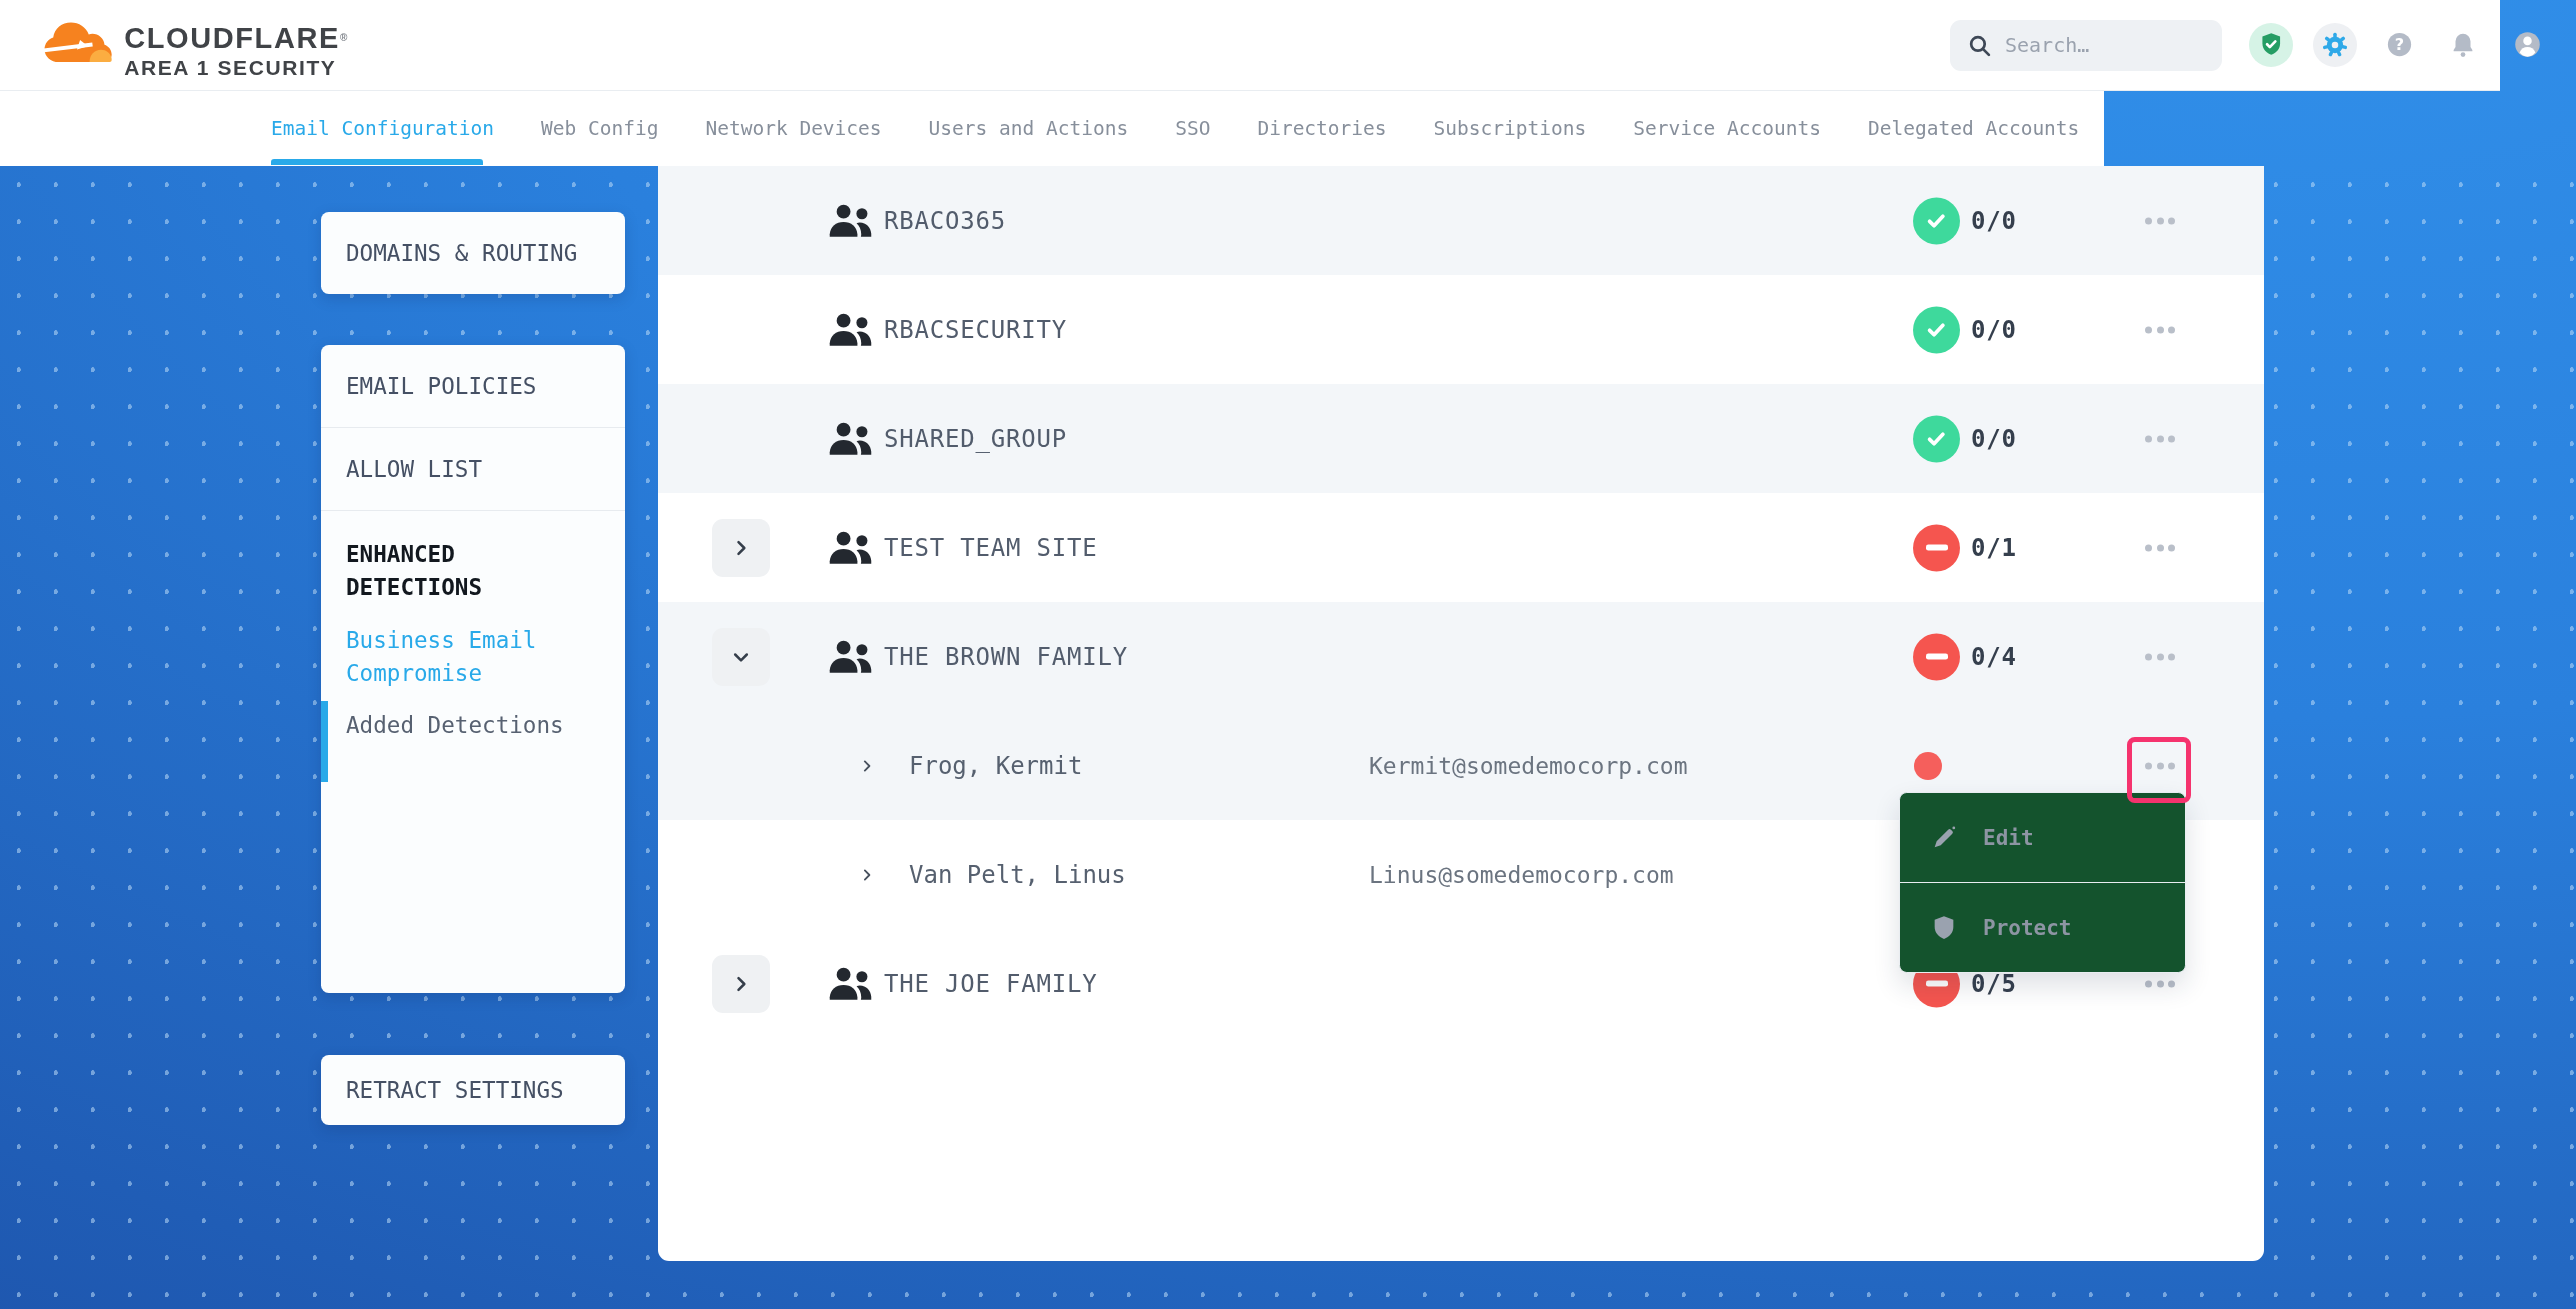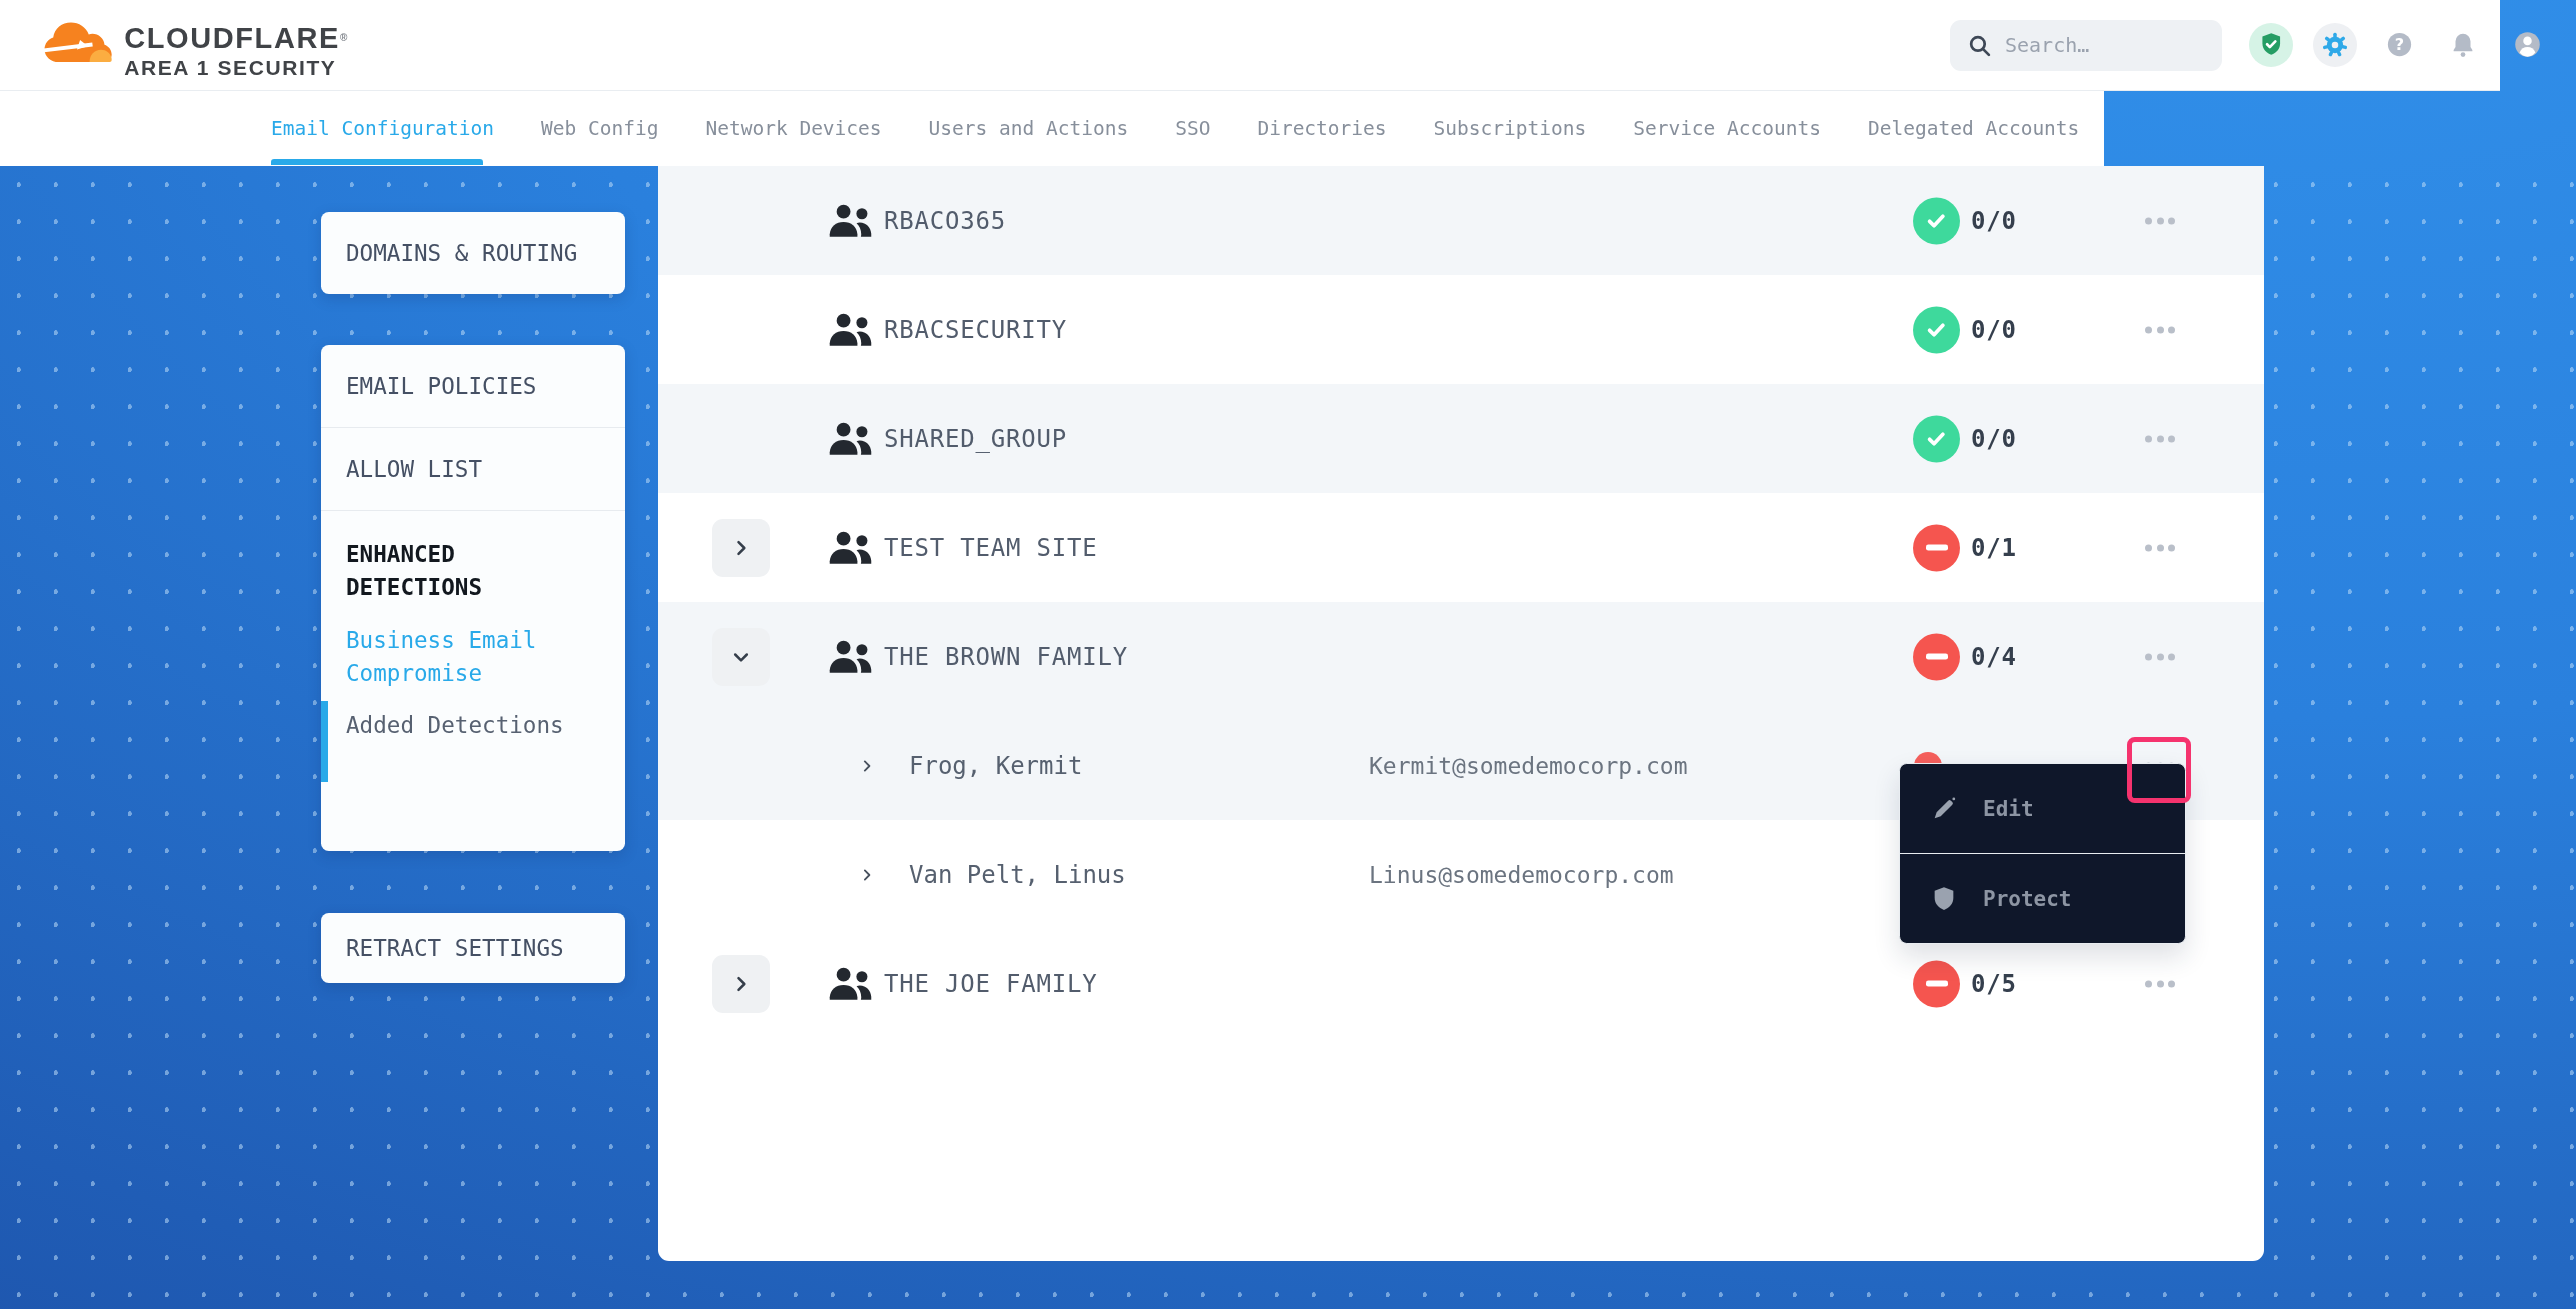--- a/index.html
+++ b/index.html
@@ -35,21 +35,21 @@
   
   #tabbar{position:absolute;left:0;top:91px;width:2104px;height:75px;background:#fff;z-index:2;}
   #tabs{position:absolute;left:271px;top:0;height:75px;display:flex;align-items:center;gap:47px;}
   .tab{font-size:19.5px;color:#878f9b;cursor:pointer;white-space:nowrap;}
   .tab.active{color:#29a9e9;}
   #tab-underline{position:absolute;left:271px;top:68px;width:212px;height:6.2px;background:#29a9e9;border-radius:3.1px 3.1px 0 0;}
   
   #sidebar{position:absolute;left:321px;top:212px;width:304px;z-index:1;}
   .side-card{background:#fbfdfe;border-radius:7.8px;box-shadow:0 4.7px 14px rgba(15,40,90,.18);position:relative;overflow:hidden;}
   #side-card-0{height:82px;margin-bottom:51px;}
-  #side-card-1{height:506px;margin-bottom:62px;}
+  #side-card-1{height:648px;margin-bottom:62px;}
   #side-card-2{height:70px;}
   .side-single{height:100%;display:flex;align-items:center;padding-left:25px;font-size:22.6px;color:#455064;cursor:pointer;}
   .side-item{box-sizing:border-box;padding-left:25px;padding-right:22px;font-size:22.6px;color:#455064;line-height:33px;cursor:pointer;position:relative;}
   .si-row{height:83px;display:flex;align-items:center;border-bottom:0.8px solid #e7ebef;}
   .si-row:first-child{border-top:none;}
   .si-section{height:105px;padding-top:26.5px;font-weight:bold;color:#12181f;cursor:default;}
   .si-active{height:87px;padding-top:7.8px;color:#28a9e9;}
   .si-sub{height:64px;padding-top:6.2px;color:#576171;}
   #active-bar{position:absolute;left:0;top:356px;width:7px;height:81px;background:#28a9e9;}
   
@@ -67,21 +67,21 @@
   .status-ok{background:#3ed99c;}
   .status-blocked{background:#f5554f;}
   .minus-bar{width:22px;height:5.4px;background:#fff;border-radius:2.3px;}
   .count{left:1313px;font-size:24px;font-weight:600;color:#353f4d;letter-spacing:0.8px;}
   .member-dot{left:1256px;width:28px;height:28px;border-radius:50%;background:#f55f5c;}
   .ellipsis{left:1477px;width:50px;display:flex;justify-content:center;gap:4.7px;cursor:pointer;}
   .ellipsis i{width:7px;height:7px;border-radius:50%;background:#b9bfc9;}
   .ellipsis-btn{left:1483px;width:40px;height:40px;border-radius:50%;background:#edeff1;display:flex;align-items:center;justify-content:center;gap:3.9px;cursor:pointer;}
   .ellipsis-btn i{width:7.8px;height:7.8px;border-radius:50%;background:#17a7ec;}
   
-  #context-menu{position:absolute;left:1241px;top:597px;width:287px;height:181px;background:#0f172a;border:0.8px solid #e9edf1;border-radius:7.8px;box-shadow:0 12.5px 26.5px rgba(25,40,70,.14);z-index:5;box-sizing:border-box;}
+  #context-menu{position:absolute;left:1241px;top:626px;width:287px;height:181px;background:#14532d;border:0.8px solid #e9edf1;border-radius:7.8px;box-shadow:0 12.5px 26.5px rgba(25,40,70,.14);z-index:5;box-sizing:border-box;}
   .menu-item{height:89px;display:flex;align-items:center;cursor:pointer;}
   .menu-item + .menu-item{border-top:0.8px solid #e9edf1;}
   .menu-item svg{width:28px;height:28px;margin-left:30px;flex:none;}
   .menu-label{margin-left:25px;font-size:21px;font-weight:bold;color:#8d95a3;}
   
   #highlight-box{position:absolute;left:1469px;top:571px;width:54px;height:56px;border:5.4px solid #f5336e;border-radius:7.8px;z-index:6;pointer-events:none;}
 </style>
 </head>
 <body>
 

